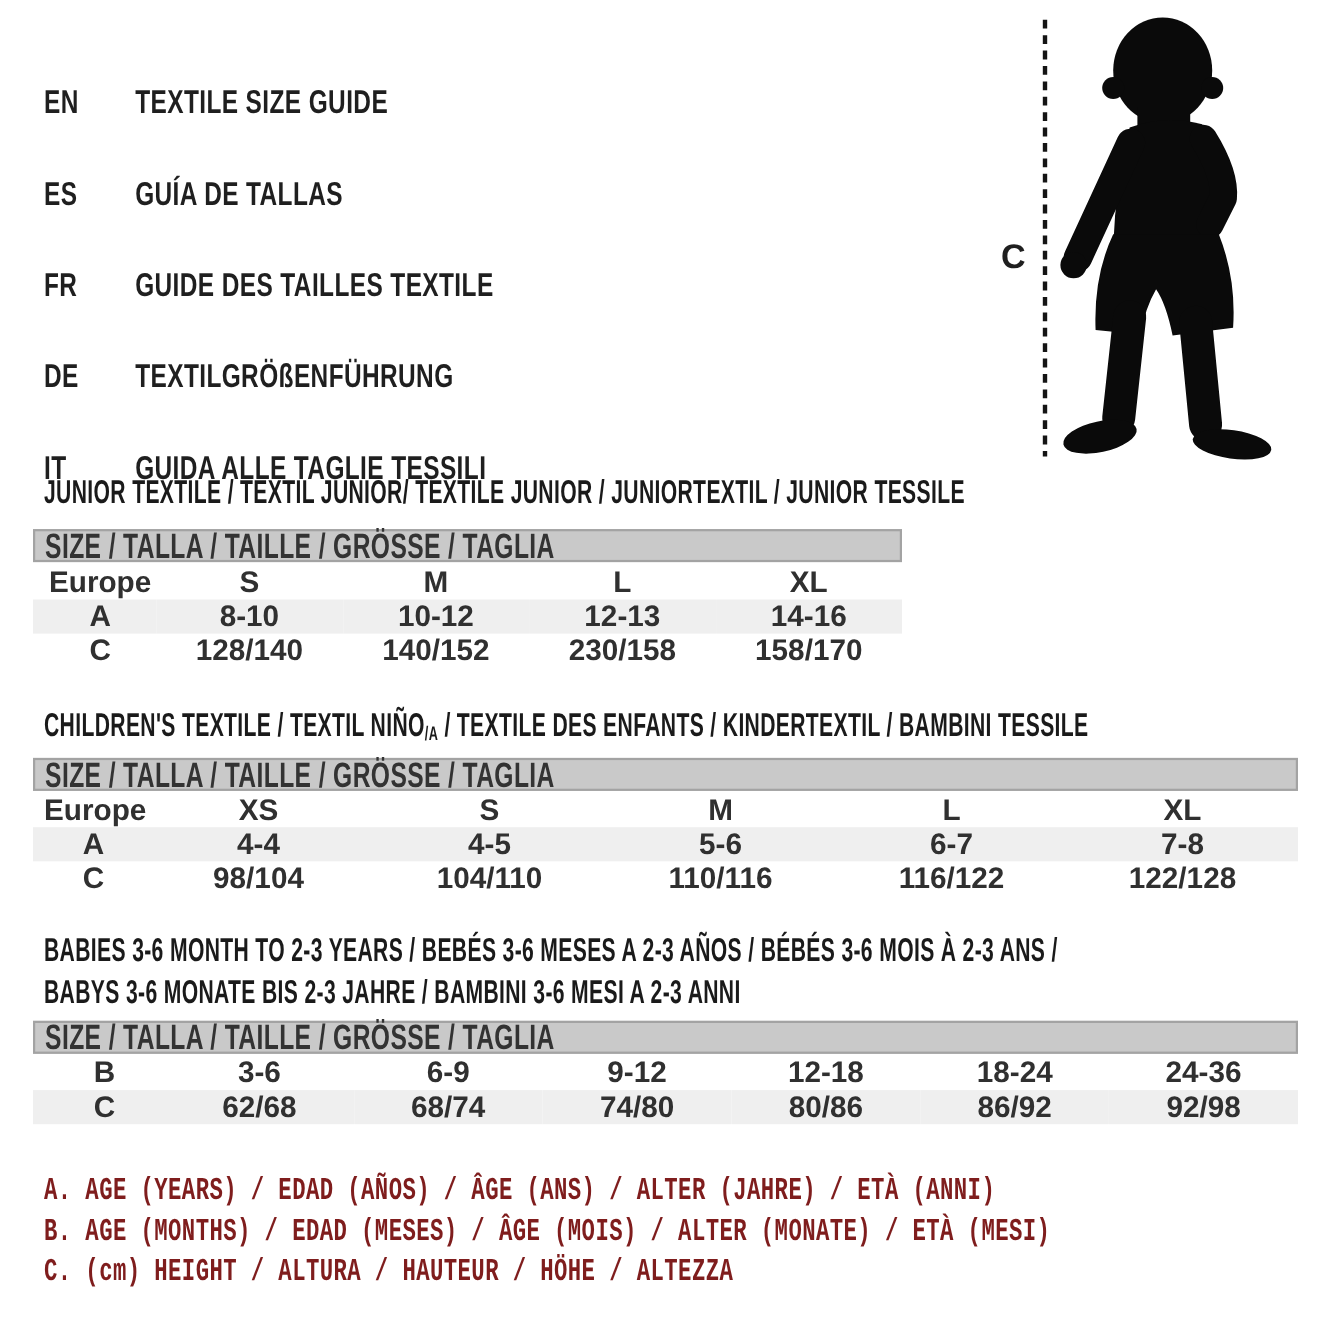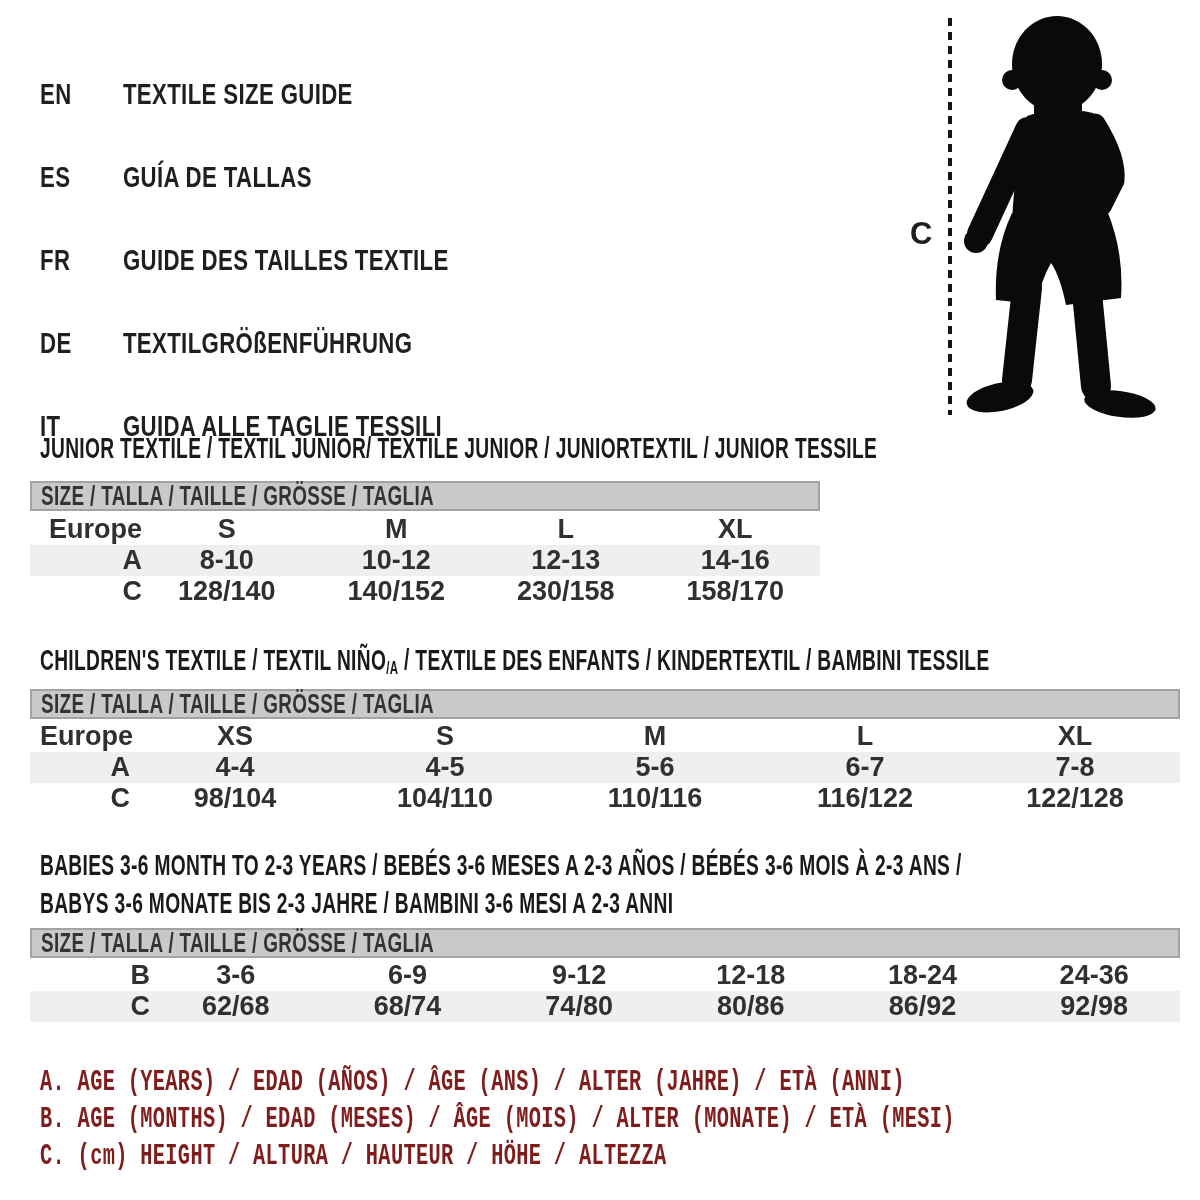--- a/index.html
+++ b/index.html
@@ -24,30 +24,30 @@
 
   
   .sec-title { position:absolute; font-size:30px; line-height:30px; color:#1a1a1a; white-space:nowrap; }
   .sec-title .sub { font-size:0.60em; vertical-align:baseline; position:relative; top:0.22em; }
   .sec-title.two-line { line-height:38px; }
 
   
   .size-bar {
     position:absolute; height:30px; line-height:27px; box-sizing:border-box;
     background:#c9c9c9; border:2px solid #a3a3a3; padding-left:9px;
-    font-size:27px; color:#333333;
+    font-size:32px; color:#333333;
   }
 
   
   table.sizes { position:absolute; border-collapse:collapse; table-layout:fixed; }
   table.sizes td {
     height:31px; font-size:27px; font-weight:700; color:#303030;
     text-align:center; vertical-align:middle; padding:0;
   }
-  table.sizes td.lbl { text-align:right; padding-left:10px; }
+  table.sizes td.lbl { text-align:center; padding-left:10px; }
   table.sizes tr.shade td { background:#efefef; }
 
   
   .legend { position:absolute; left:40px; top:1064px; }
   .legend-line { height:37px; line-height:37px; font-size:29px; color:#7f1d1d;font-family:Liberation Mono, monospace; }
 </style>
 </head>
 <body>
 
 <div class="page">

